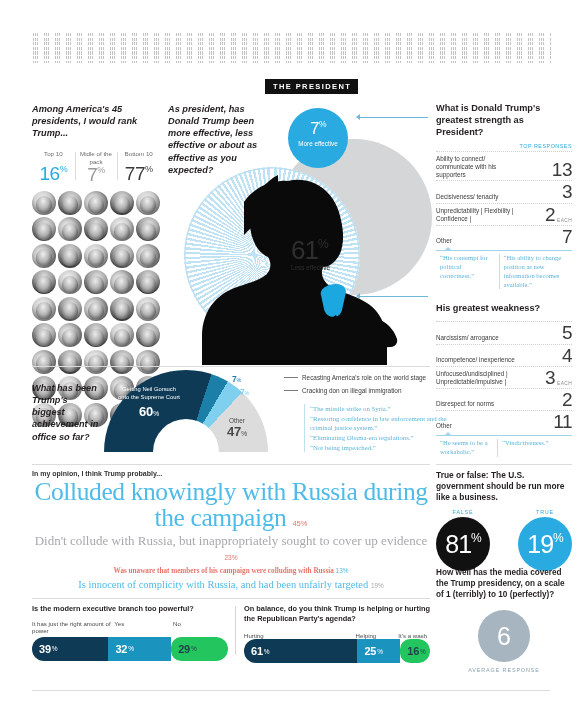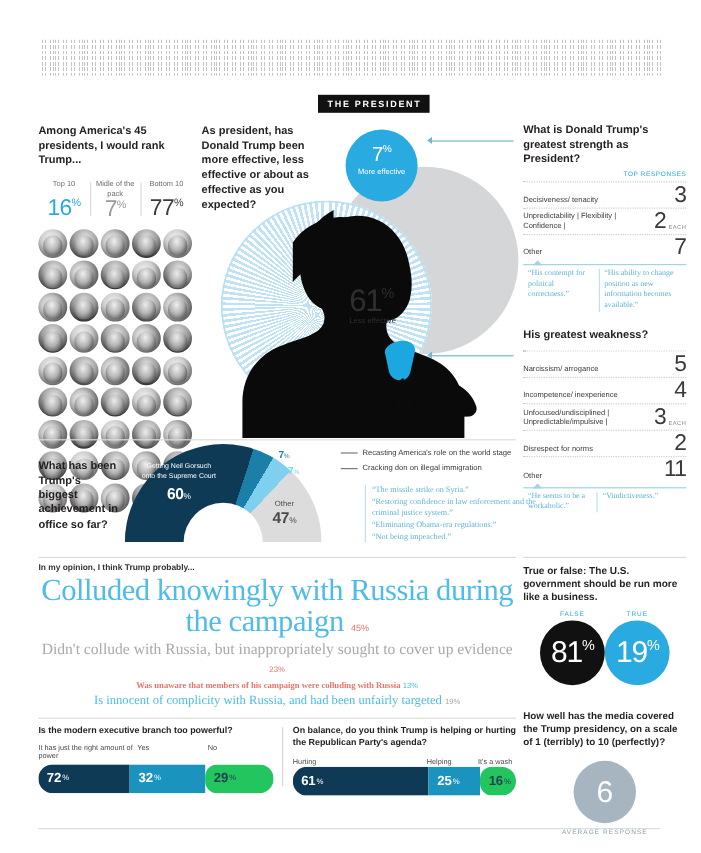--- a/index.html
+++ b/index.html
@@ -28,21 +28,21 @@
 
   
   .section-tag {
     position: absolute; left: 265px; top: 79px;
     background: #111; color: #fff;
     font-size: 7.5px; font-weight: bold; letter-spacing: 1.4px;
     padding: 3px 7px 3px 8px;
   }
 
   
-  .q { font-size: 9.2px; font-weight: bold; line-height: 1.32; color: #231f20; }
+  .q { font-size: 9.2px; font-weight: bold; line-height: 1.32; color: #231f20; font-style: italic; }
 
   
   .rank-panel { position: absolute; left: 32px; top: 103px; width: 128px; }
   .rank-cols { display: flex; margin-top: 11px; }
   .rank-col { flex: 1; text-align: center; position: relative; padding: 0 1px; }
   .rank-col + .rank-col::before {
     content:""; position:absolute; left:0; top:2px; bottom:4px; width:1px; background:#dcdcdc;
   }
   .rank-lbl { font-size: 6.2px; color: #6d6d6d; line-height: 1.25; min-height: 15px; }
   .rank-val { font-size: 19px; font-weight: 300; line-height: .95; letter-spacing: -.5px; }
@@ -213,30 +213,30 @@
   .bar-track { display: flex; height: 24px; border-radius: 12px; overflow: hidden; }
   .seg { display: flex; align-items: center; padding-left: 7px; color: #fff; font-weight: bold; font-size: 11px; letter-spacing: -.2px;}
   .seg .pct { font-size: 6.5px; font-weight: normal; margin-left: 1px; }
   .seg.s1 { background: #0e3a56; }
   .seg.s2 { background: #1b93bf; }
   .seg.s3 { background: #22c55e; color: #22424f; border-radius: 10px; }
 
   
   .tf-panel { position: absolute; left: 436px; top: 470px; width: 136px; }
   .tf-title { font-size: 8.4px; font-weight: bold; line-height: 1.32; color: #231f20; }
-  .tf-circles { display: flex; justify-content: center; margin-top: 6px; }
+  .tf-circles { display: flex; justify-content: space-between; margin-top: 6px; }
   .tf-item { text-align: center; }
   .tf-cap { font-size: 5.4px; letter-spacing: .8px; color: #29ABE2; margin-bottom: 2px; }
   .tf-circle { width: 54px; height: 54px; border-radius: 50%; display: flex; align-items: center; justify-content: center; }
   .tf-circle.false { background: #111; }
   .tf-circle.true { background: #29ABE2; }
   .tf-num { color: #fff; font-size: 25px; font-weight: 300; line-height: 1; letter-spacing: -1px; }
   .tf-num .pct { font-size: 12px; vertical-align: top; }
 
-  .media-panel { position: absolute; left: 436px; top: 592px; width: 136px; }
+  .media-panel { position: absolute; left: 436px; top: 568px; width: 136px; }
   .media-title { font-size: 8.2px; font-weight: bold; line-height: 1.32; color: #231f20; }
   .media-circle {
     width: 52px; height: 52px; border-radius: 50%; background: #a7b5c0;
     margin: 10px auto 0; display: flex; align-items: center; justify-content: center;
   }
   .media-circle span { color: #fff; font-size: 25px; font-weight: 300; line-height: 1; }
   .media-cap { text-align: center; font-size: 5.4px; letter-spacing: .9px; color: #8aa0b0; margin-top: 5px; }
 
   .bottom-rule { position: absolute; left: 32px; top: 690px; width: 518px; height: 1px; background: #dcdcdc; }
   .panel-rule { position: absolute; background: #dcdcdc; }
@@ -344,20 +344,24 @@
 
   <div class="arrow-line" style="left:358px; top:117px; width:70px;"></div>
   <div class="arrow-head" style="left:356px; top:114px;"></div>
   <div class="arrow-line" style="left:358px; top:296px; width:70px;"></div>
   <div class="arrow-head" style="left:356px; top:293px;"></div>
 
   <div class="right-col">
     <div class="rc-title">What is Donald Trump's greatest strength as President?</div>
     <div class="top-resp">TOP RESPONSES</div>
 
+    <div class="resp-row">
+      <div class="resp-lbl">Ability to connect/ communicate with his supporters</div>
+      <div class="resp-num"><span>13</span></div>
+    </div>
     <div class="resp-row">
       <div class="resp-lbl">Decisiveness/ tenacity</div>
       <div class="resp-num"><span>3</span></div>
     </div>
     <div class="resp-row">
       <div class="resp-lbl">Unpredictability | Flexibility | Confidence |</div>
       <div class="resp-num"><span>2</span><span class="each">EACH</span></div>
     </div>
     <div class="resp-row">
       <div class="resp-lbl">Other</div>
@@ -471,21 +475,21 @@
 
       <div class="bars-col left">
         <div class="bars-title">Is the modern executive branch too powerful?</div>
         <div class="bars-labels">
           <span style="width:42%">It has just the right amount of power</span>
           <span style="width:30%">Yes</span>
           <span style="width:28%">No</span>
         </div>
         <div class="bar-track">
           <div class="seg s1" style="width:39%">
-              <span>72</span>
+              <span>39</span>
               <span class="pct">%</span>
             </div>
           <div class="seg s2" style="width:32%">
               <span>32</span>
               <span class="pct">%</span>
             </div>
           <div class="seg s3" style="width:29%">
               <span>29</span>
               <span class="pct">%</span>
             </div>

